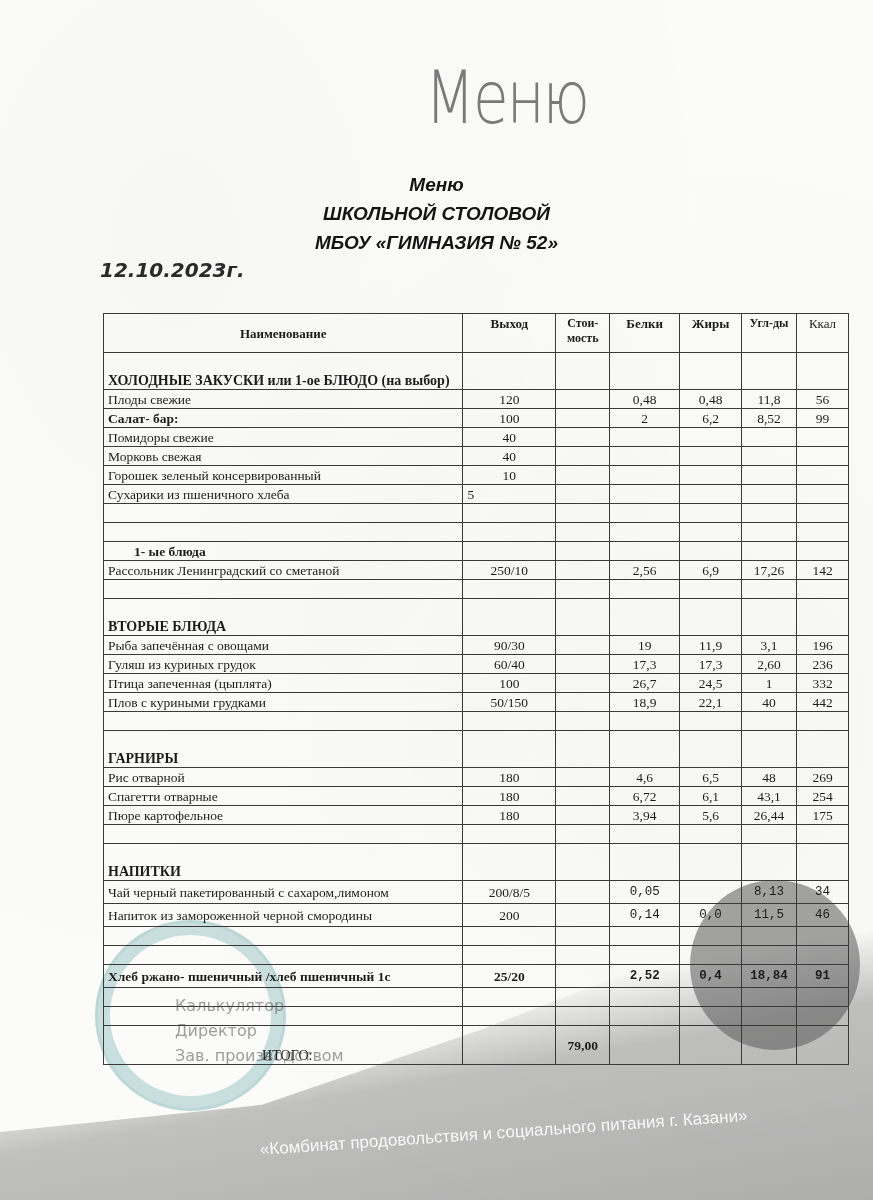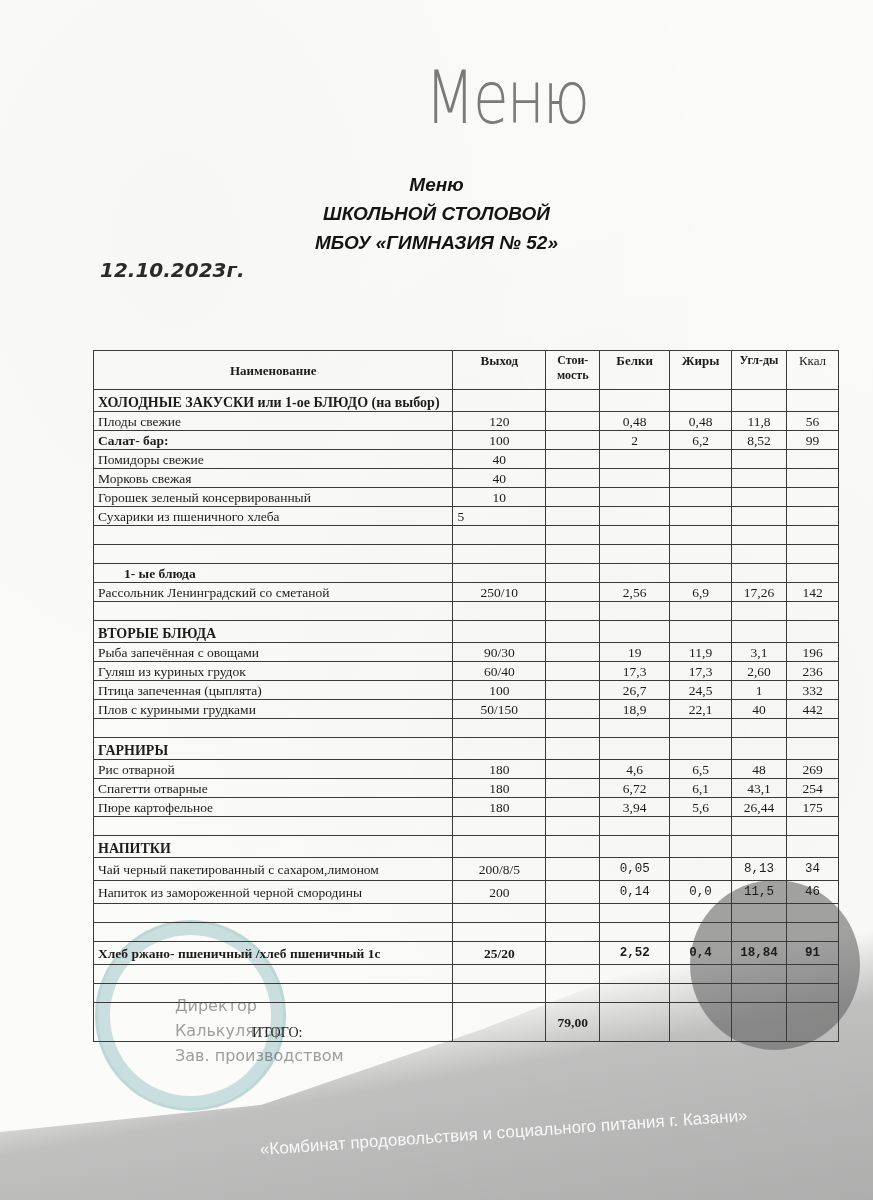--- a/index.html
+++ b/index.html
@@ -24,39 +24,38 @@
   .title-block {
     position: absolute; left: 0; width: 873px; top: 170px; text-align: center;
     font-family: "Liberation Sans", sans-serif; font-weight: bold; font-style: italic;
     font-size: 19px; line-height: 29px; color: #141414;
   }
   .date {
     position: absolute; left: 100px; top: 258px;
     font-family: "DejaVu Sans", sans-serif; font-weight: bold; font-size: 20px; color: #2a2a2a; font-style: italic;
   }
   table.menu {
-    position: absolute; left: 93px; top: 313px;
+    position: absolute; left: 103px; top: 313px;
     border-collapse: collapse; width: 746px;
     font-size: 13.5px;
-    margin-top: 37px;
   }
   table.menu td, table.menu th {
     border: 1px solid #3a3a3a; padding: 0 4px; height: 18px; line-height: 17px;
     vertical-align: middle;
   }
   table.menu th { font-weight: bold; font-size: 13px; height: 36px; }
   col.c-name { width: 360px; }
   col.c-out { width: 93px; }
   col.c-cost { width: 54px; }
   col.c-prot { width: 70px; }
   col.c-fat { width: 62px; }
   col.c-carb { width: 55px; }
   col.c-kcal { width: 52px; }
   .num { text-align: center; }
-  .cat td.name { font-weight: bold; font-size: 14px; padding-top: 3px; }
+  .cat td.name { font-weight: bold; font-size: 14px; padding-top: 18px; }
   .bold { font-weight: bold; }
   .sans { font-family: Liberation Mono, monospace; font-size: 12.5px; }
   .left { text-align: left; }
   .th-top { vertical-align: top !important; padding-top: 2px !important; line-height: 15px !important; }
   tr.tall td { height: 22px; }
   tr.total td { height: 38px; }
   .stamp {
     position: absolute; left: 95px; top: 920px; width: 185px; height: 185px;
     border-radius: 50%; border: 3px solid rgba(110,170,170,0.45);
     box-shadow: inset 0 0 0 10px rgba(255,255,255,0), inset 0 0 0 12px rgba(110,170,170,0.35);
@@ -407,18 +406,18 @@
       <td class="num bold">79,00</td>
       <td></td>
       <td></td>
       <td></td>
       <td></td>
     </tr>
   </tfoot>
 </table>
 
 <div class="signature">
+  <div>Калькулятор</div>
   <div>Директор</div>
-  <div>Калькулятор</div>
   <div>Зав. производством</div>
 </div>
 
 <div class="footer-text">«Комбинат продовольствия и социального питания г. Казани»</div>
 
 </body></html>

